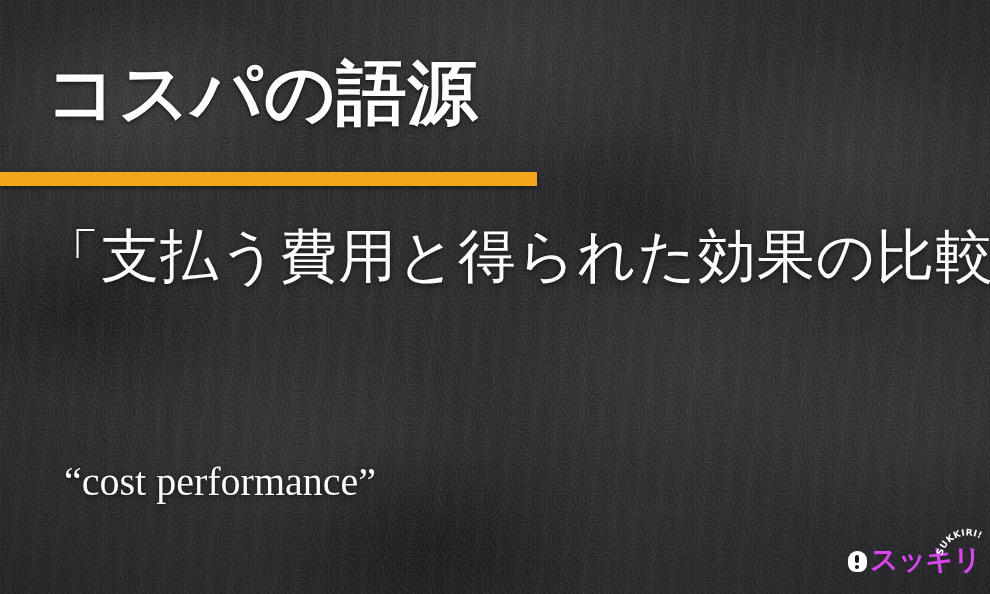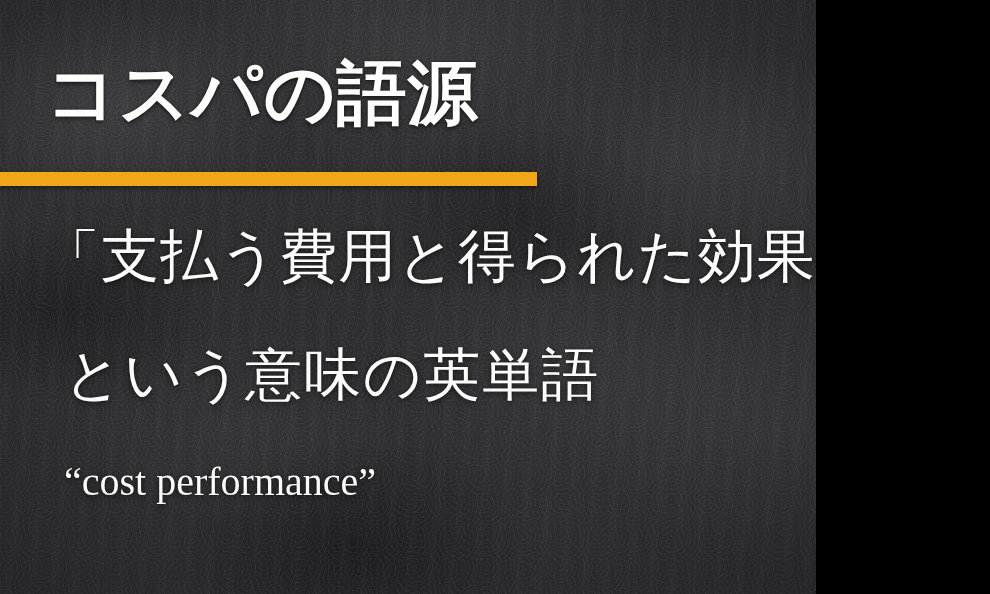--- a/index.html
+++ b/index.html
@@ -3,21 +3,21 @@
 <meta charset="utf-8">
 <title>コスパの語源</title>
 <style>
   html, body {
     margin: 0;
     padding: 0;
     background: #000;
   }
   #slide {
     position: relative;
-    width: 816px;
+    width: 990px;
     height: 594px;
     overflow: hidden;
     background-color: #2e2e31;
     font-family: "Liberation Sans", sans-serif;
     user-select: none;
   }
 
   
   .tex {
     position: absolute;
@@ -186,21 +186,20 @@
   <div class="tex tex-vignette"></div>
 
   <div class="content">
 
     <div class="title">コスパの語源</div>
 
     <div class="accent-bar"></div>
 
     <div class="body-line line-quote">「支払う費用と得られた効果の比較」</div>
 
-    <div class="body-line line-meaning">という意味の英単語</div>
 
     <div class="body-line line-english">“cost performance”</div>
 
     <div class="logo">
       <div class="logo-badge"></div>
       <div class="logo-word">スッキリ</div>
       <div class="logo-arc">
         <svg viewBox="0 0 46 24" width="46" height="24" aria-hidden="true">
           <defs>
             <path id="arcpath" d="M 1,21 A 26 26 0 0 1 44,6"></path>

